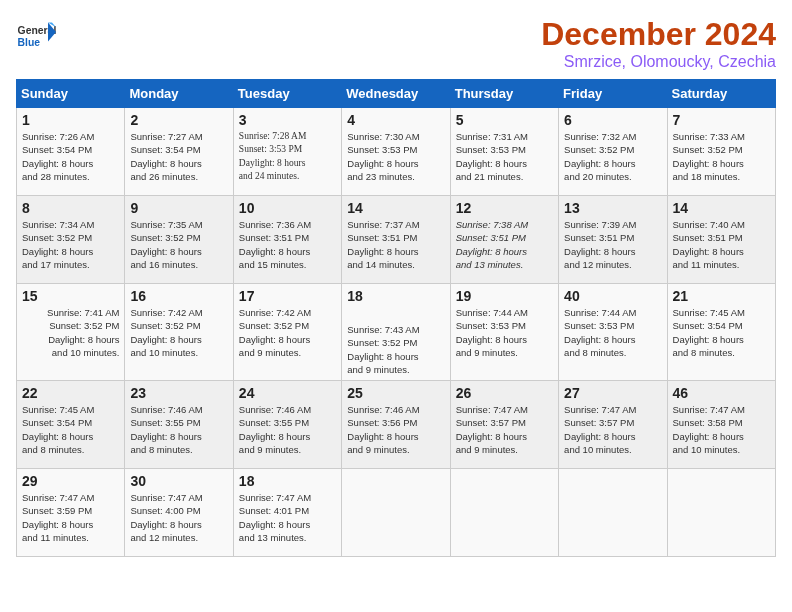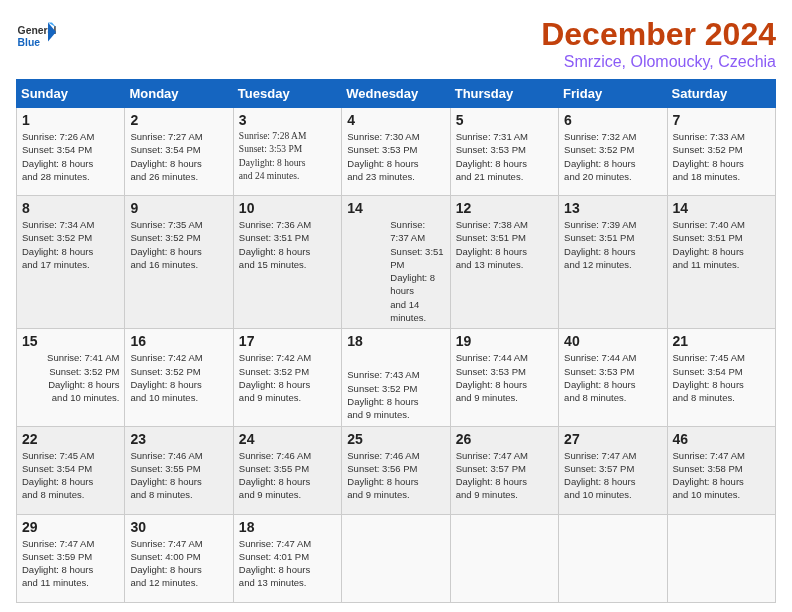--- a/index.html
+++ b/index.html
@@ -184,28 +184,28 @@
         </td>
         <td>
           <span class="day-number">10</span>
           <div class="day-info" style="white-space: pre-line;">Sunrise: 7:36 AM
 Sunset: 3:51 PM
 Daylight: 8 hours
 and 15 minutes.</div>
         </td>
         <td>
           <span class="day-number">14</span>
-          <div class="day-info" style="white-space: pre-line; margin-left: 43px;">Sunrise: 7:37 AM
+          <div class="day-info" style="white-space: pre-line;">Sunrise: 7:37 AM
 Sunset: 3:51 PM
 Daylight: 8 hours
 and 14 minutes.</div>
         </td>
         <td>
           <span class="day-number">12</span>
-          <div class="day-info" style="white-space: pre-line;">Sunrise: 7:38 AM
+          <div class="day-info" style="white-space: pre-line; font-style: italic;">Sunrise: 7:38 AM
 Sunset: 3:51 PM
 Daylight: 8 hours
 and 13 minutes.</div>
         </td>
         <td>
           <span class="day-number">13</span>
           <div class="day-info" style="white-space: pre-line;">Sunrise: 7:39 AM
 Sunset: 3:51 PM
 Daylight: 8 hours
 and 12 minutes.</div>

